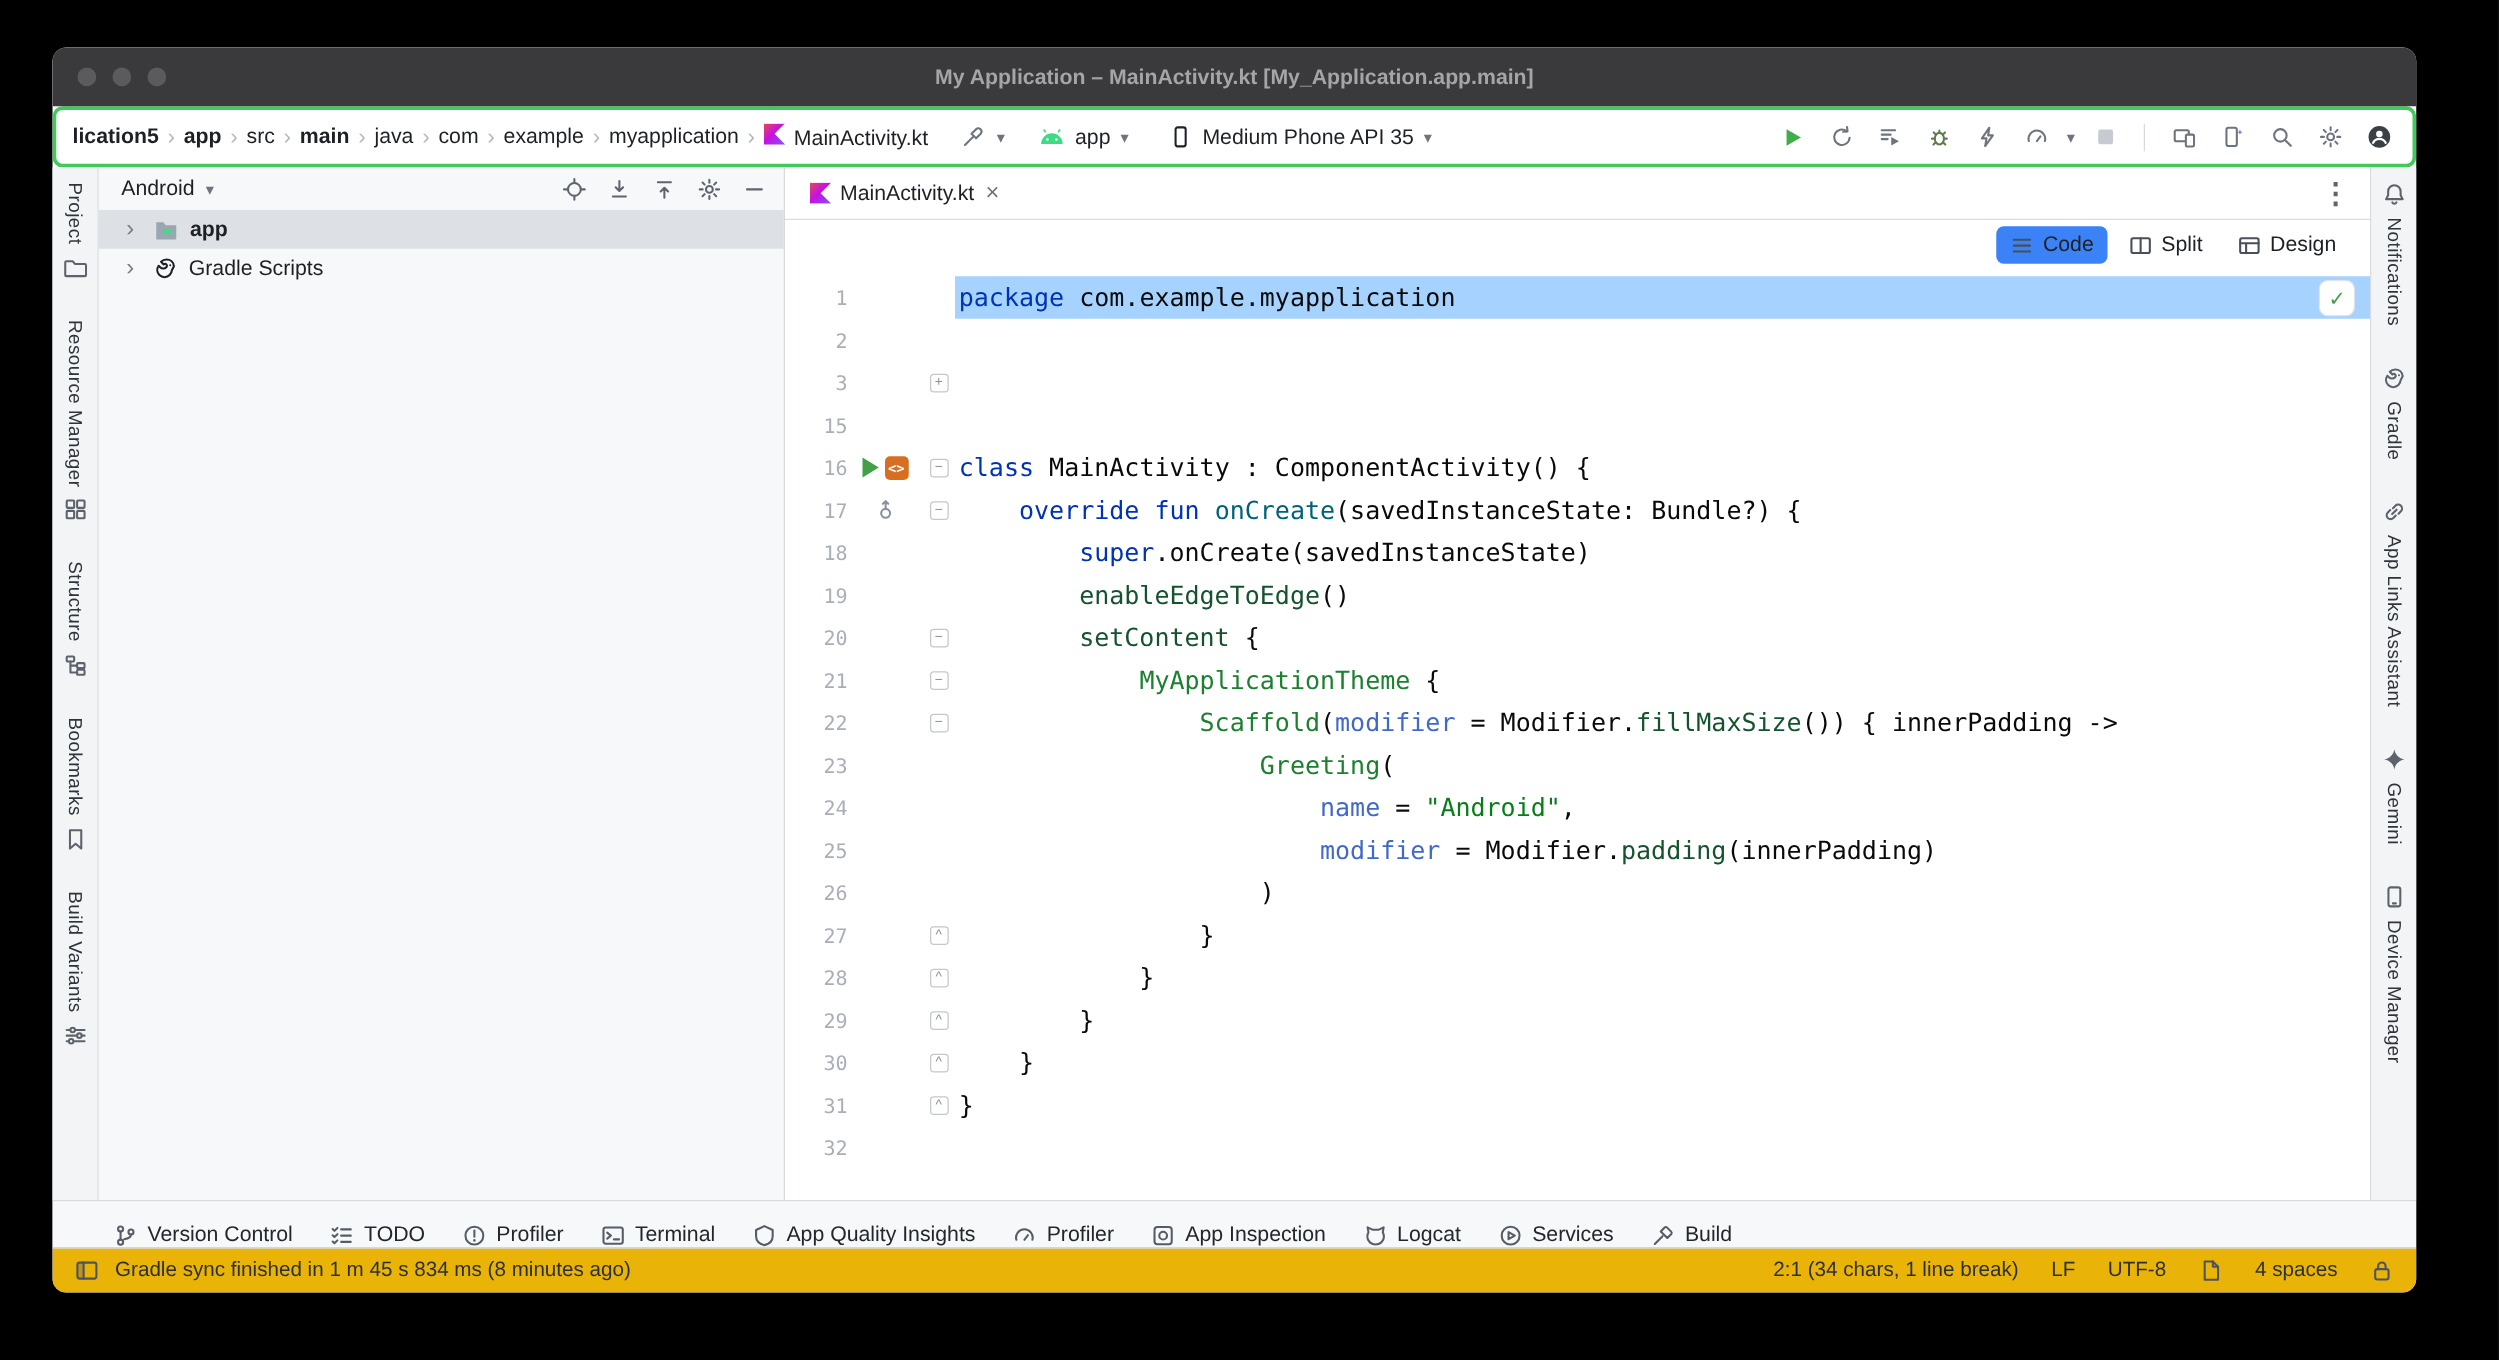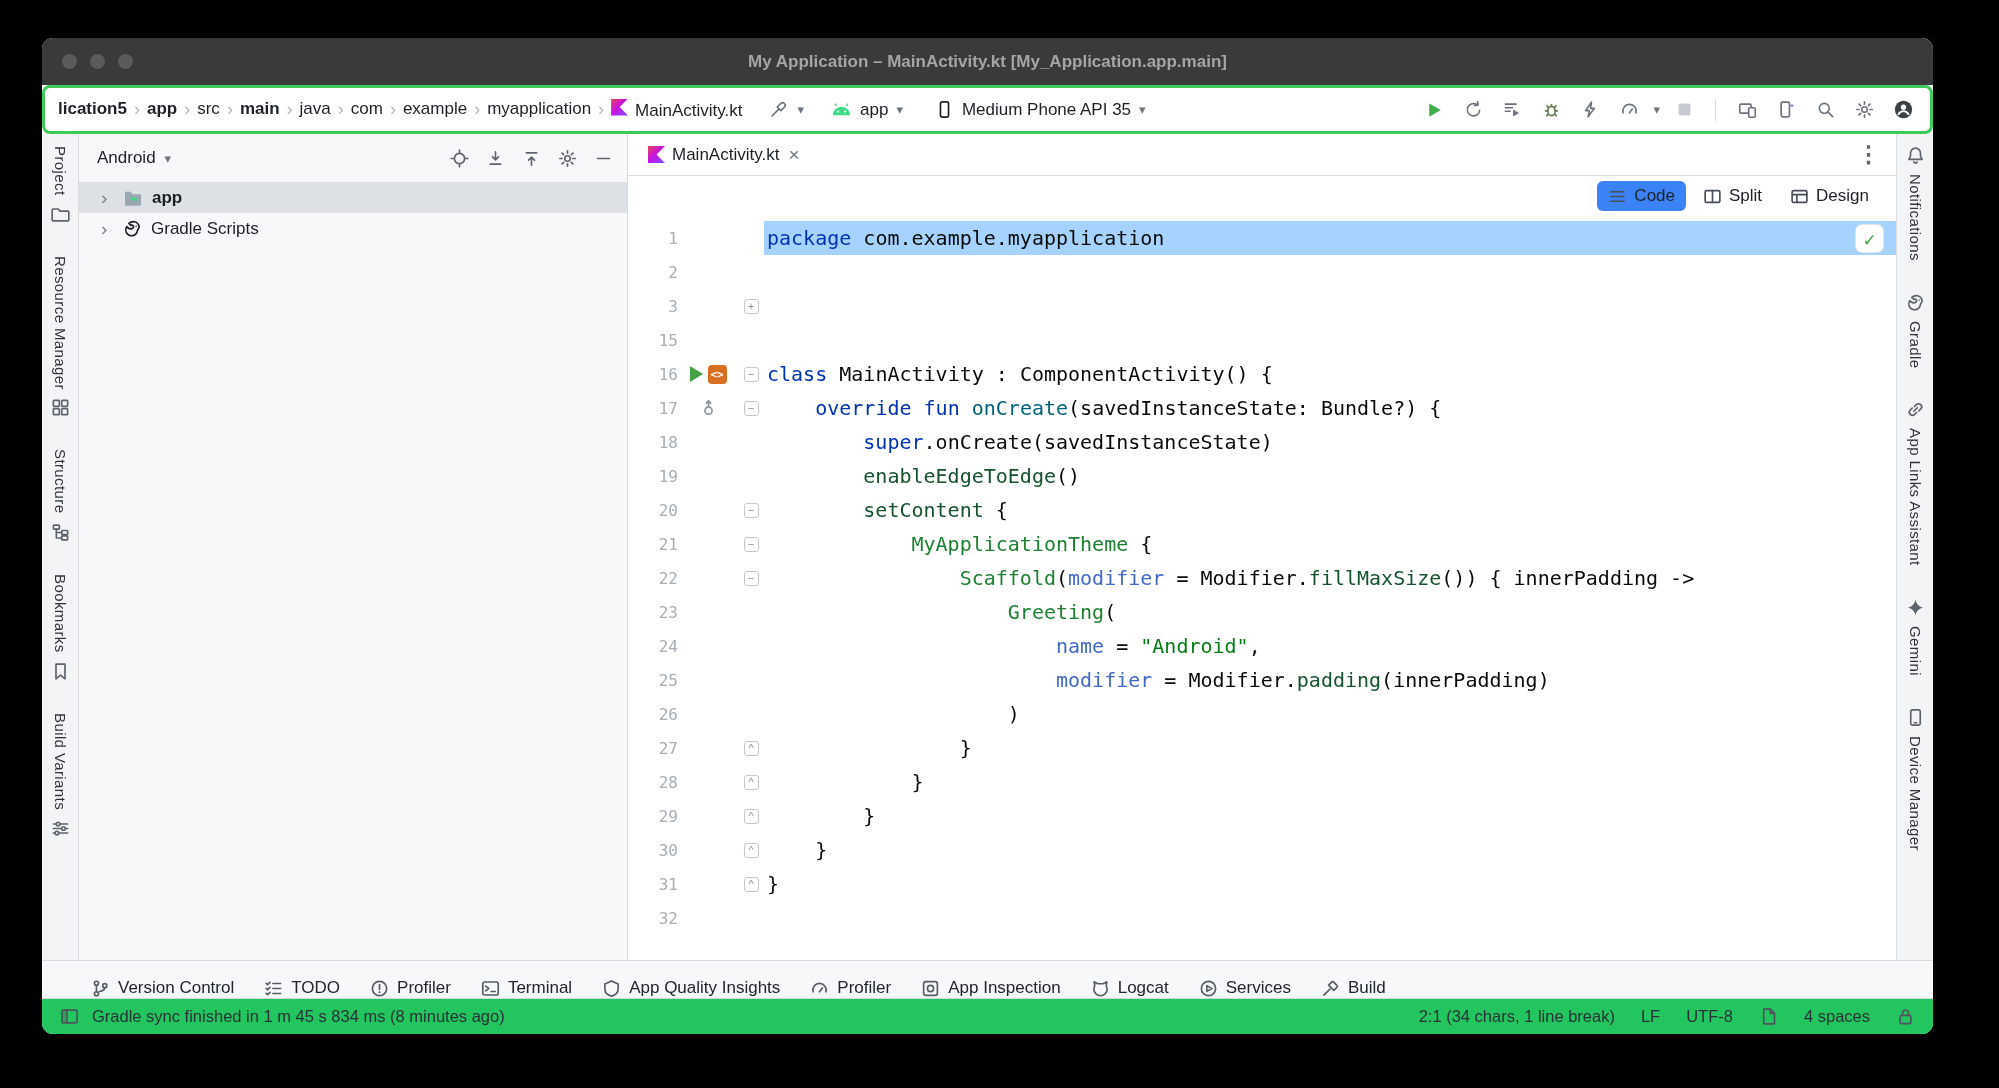--- a/index.html
+++ b/index.html
@@ -33,21 +33,21 @@
   .main{flex:1;display:flex;min-height:0;background:#fff}
   .strip{width:37px;background:#f3f4f6;display:flex;flex-direction:column;align-items:center;
     padding:12px 0;gap:32px;flex:0 0 auto}
   .strip.left{border-right:1px solid #dadcdf}
   .strip.right{border-left:1px solid #dadcdf}
   .strip-item{display:flex;flex-direction:column;align-items:center;gap:9px;color:#5c636c}
   .strip-label{writing-mode:vertical-rl;font-size:15px;color:#2f343b;letter-spacing:.4px}
   
   .project-panel{width:549px;flex:0 0 auto;background:#f7f8fa;border-right:1px solid #d7d9dc;
     display:flex;flex-direction:column}
-  .panel-header{height:48px;flex:0 0 auto;display:flex;align-items:center;padding:0 14px 0 18px}
+  .panel-header{height:34px;flex:0 0 auto;display:flex;align-items:center;padding:0 14px 0 18px}
   .view-select{display:flex;align-items:center;gap:9px;font-size:17px;color:#1d2126;font-weight:400}
   .panel-actions{margin-left:auto;display:flex;align-items:center;gap:17px;color:#5f656e}
   .tree-row{height:31px;display:flex;align-items:center;padding-left:22px;gap:9px;font-size:17px;color:#1d2126}
   .tree-row.selected{background:#dde0e4}
   .tree-chev{color:#7a8088;font-size:19px;width:13px;display:flex}
   .tree-row.bold .tree-label{font-weight:700}
   
   .editor{flex:1;display:flex;flex-direction:column;min-width:0;background:#fff}
   .tabbar{height:42px;flex:0 0 auto;border-bottom:1px solid #dadce0;display:flex;align-items:center;padding-left:20px}
   .tab{display:flex;align-items:center;font-size:17px;color:#1d2126;height:100%}
@@ -80,21 +80,21 @@
     font-weight:700;display:flex;align-items:center;justify-content:center;font-family:"DejaVu Sans Mono",monospace}
   .override-ic{color:#8a9199;display:flex}
   .inspect-chip{position:absolute;top:9px;right:13px;width:27px;height:27px;background:#fff;border-radius:6px;
     display:flex;align-items:center;justify-content:center;color:#43a047;font-size:19px;font-weight:700;
     box-shadow:0 0 0 1px #e1e4e8}
   
   .bottom-bar{height:38px;flex:0 0 auto;border-top:1px solid #d8dadd;background:#f7f8f9;
     display:flex;align-items:center;padding-left:34px}
   .bb-item{display:flex;align-items:flex-end;gap:8px;padding:0 15px;font-size:17px;color:#22272e;height:100%}
   .bb-item .ic{color:#565d66}
-  .status-bar{height:36px;flex:0 0 auto;border-top:1px solid #d8dadd;background:#22c55e;
+  .status-bar{height:36px;flex:0 0 auto;border-top:1px solid #d8dadd;background:#eab308;
     display:flex;align-items:center;font-size:16.5px;color:#2b3138;padding:0 18px;gap:13px}
   .sb-right{margin-left:auto;display:flex;align-items:center;gap:26px}
   .sbicon{color:#4d545c;display:flex}
 </style>
 </head>
 <body>
 
 <div class="window" data-name="android-studio-window">
 
   <div class="titlebar" data-name="titlebar">

